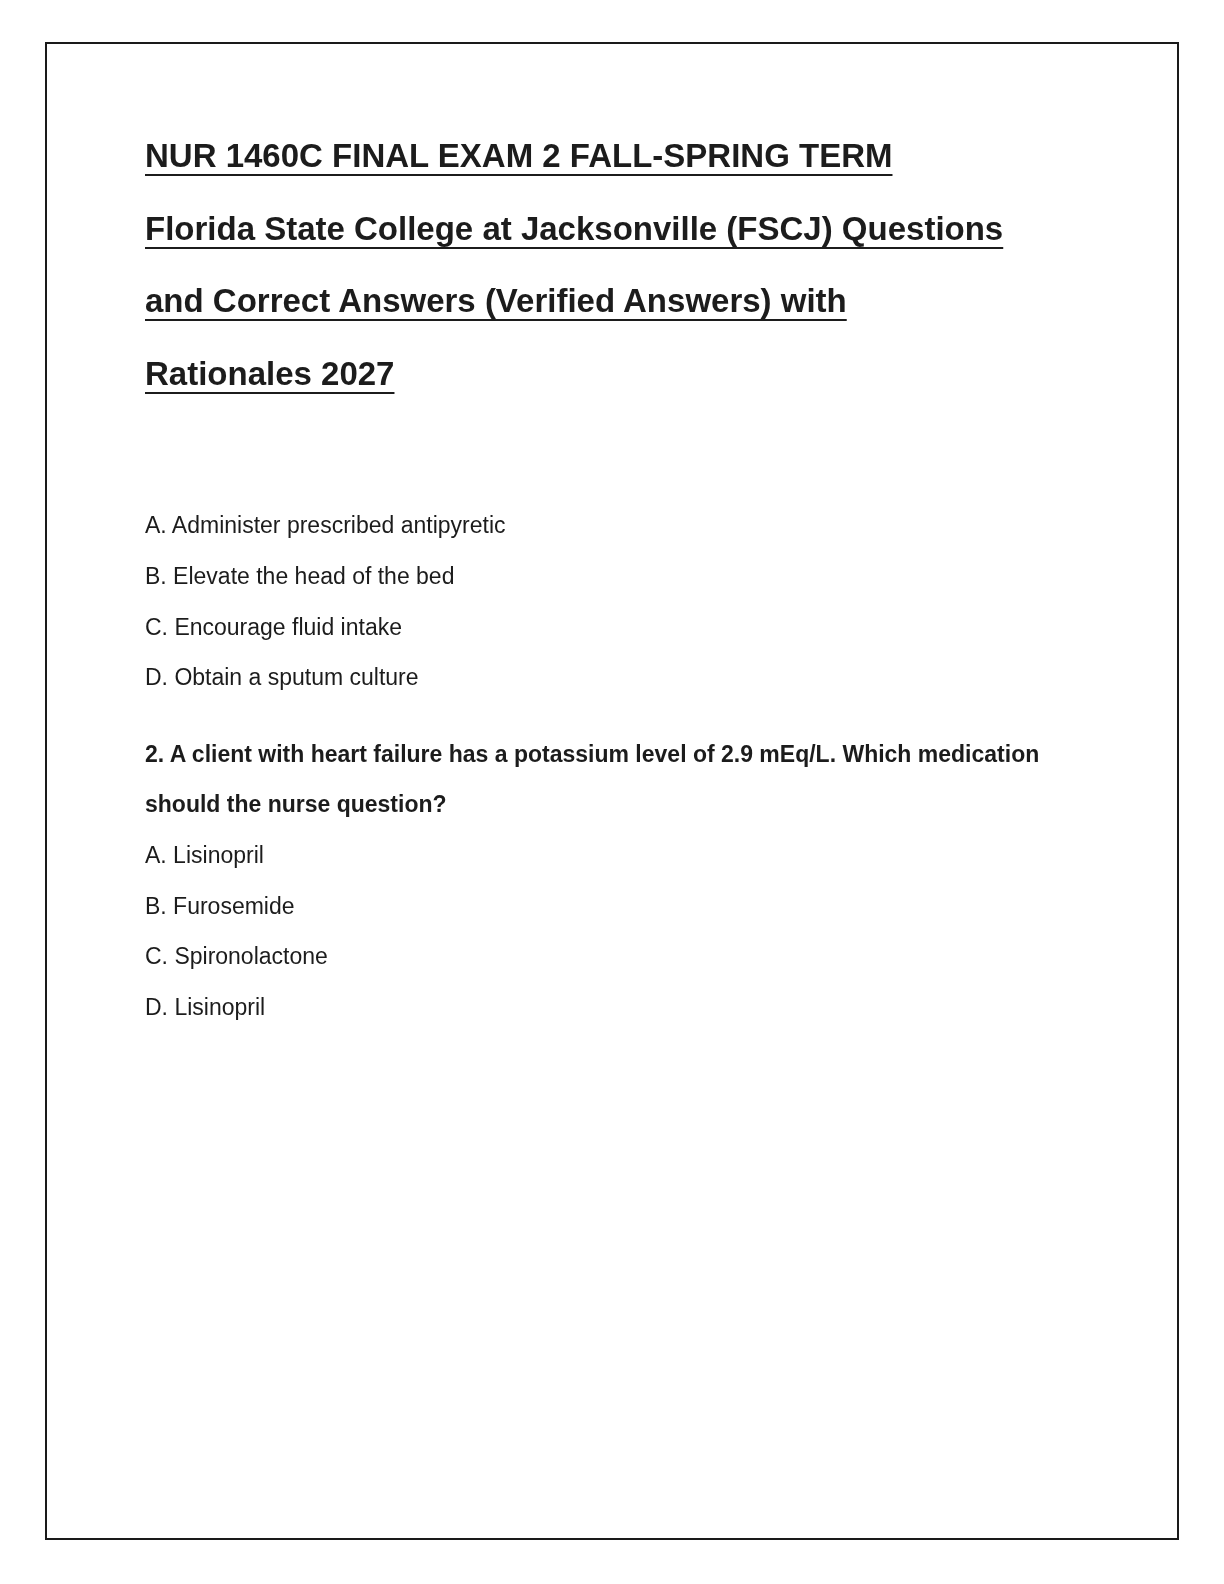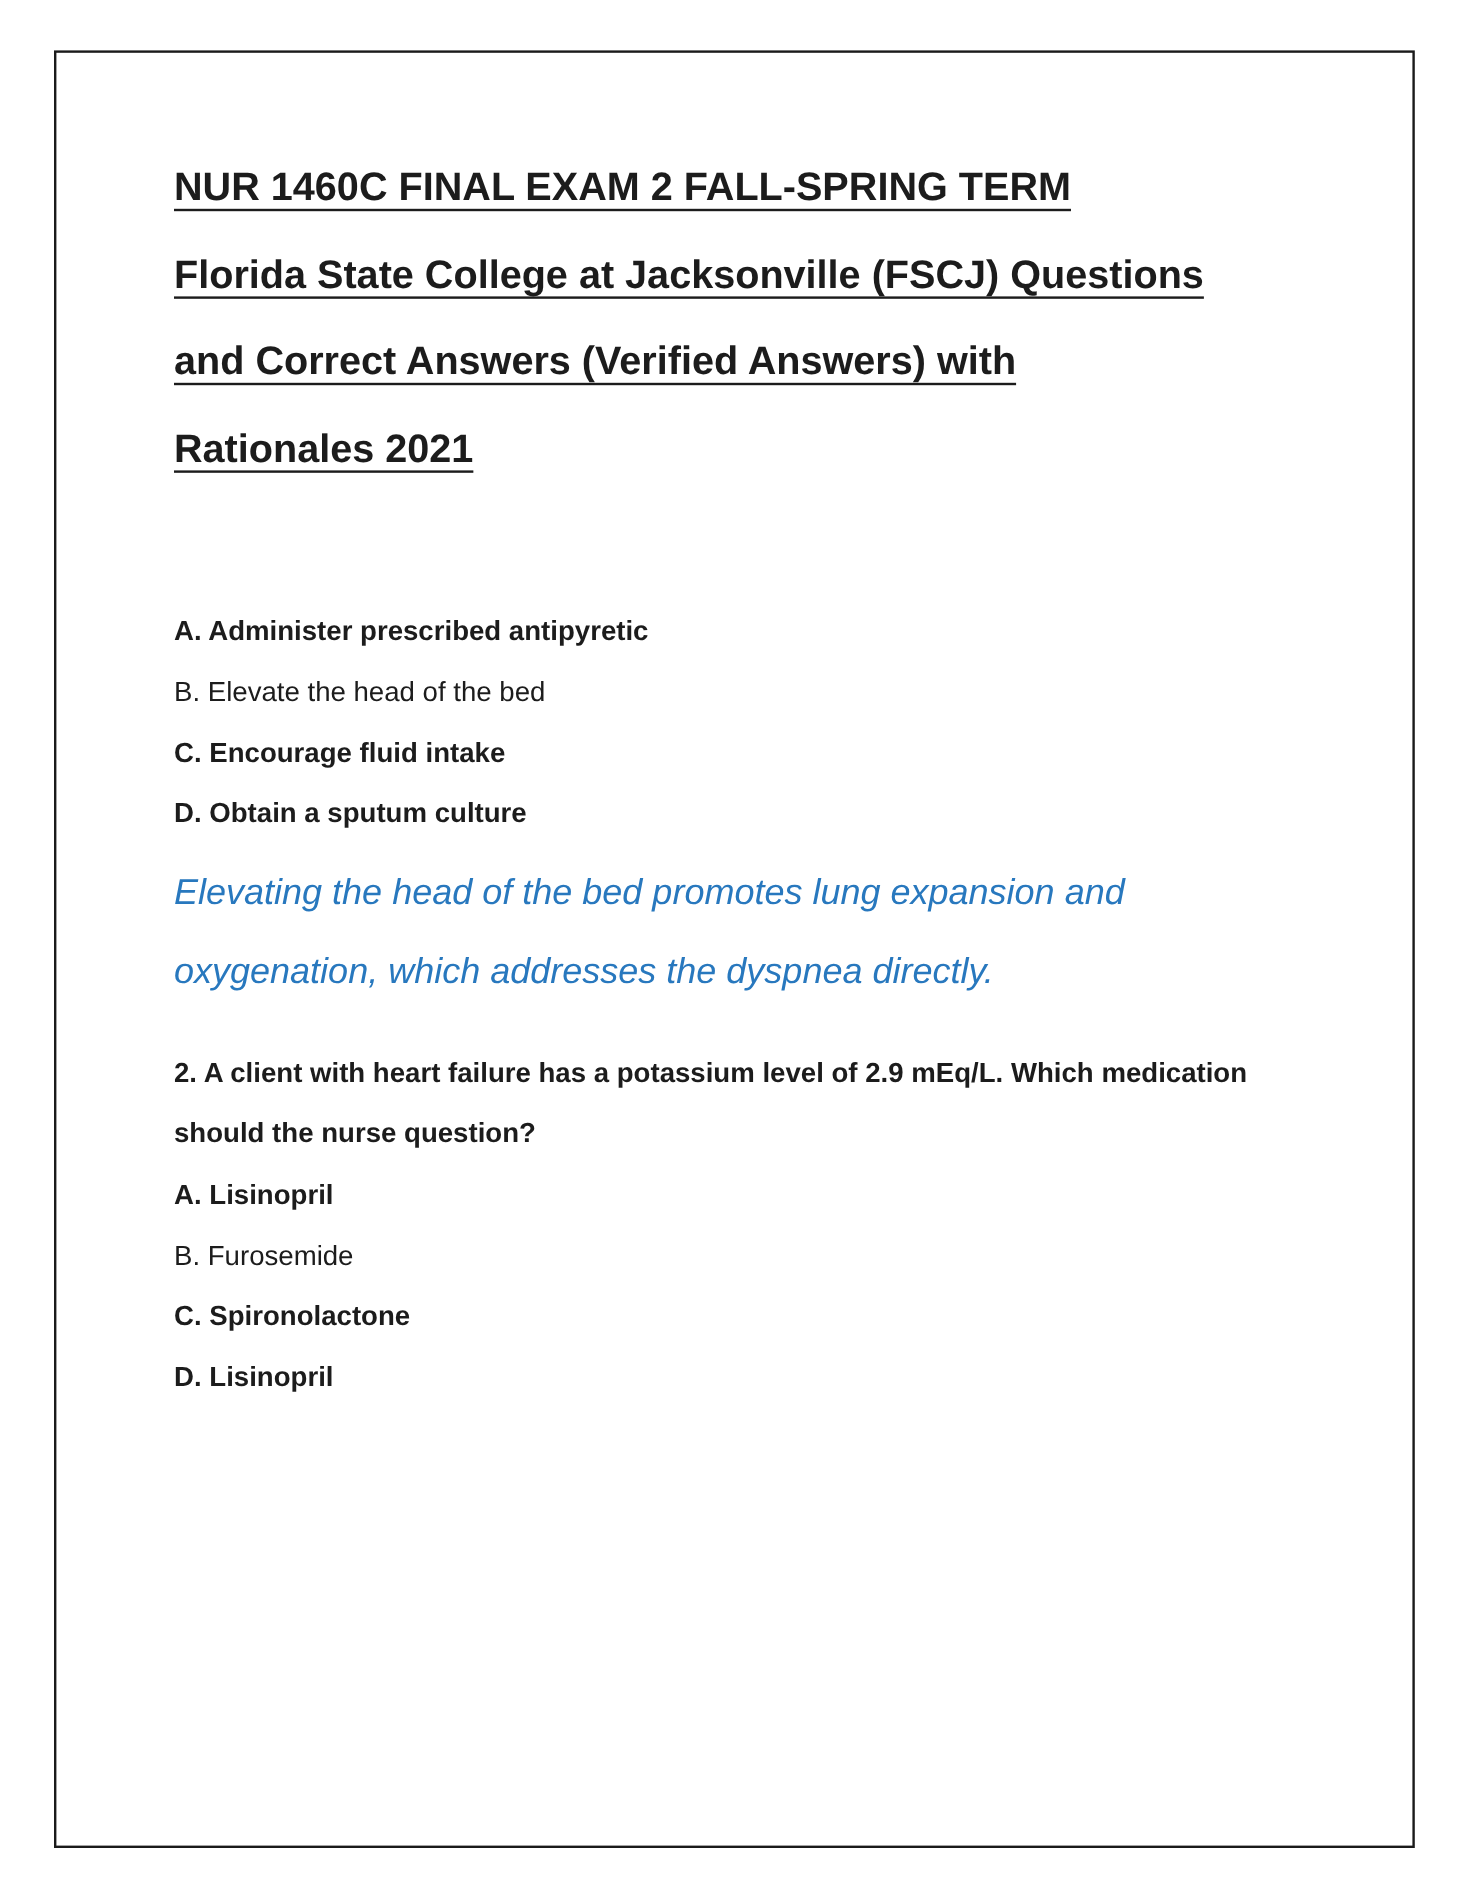--- a/index.html
+++ b/index.html
@@ -50,21 +50,21 @@
   .question {
     margin: 0;
     font-size: 23px;
     font-weight: 700;
     line-height: 2.2;
     color: #1c1c1c;
   }
   .option {
     margin: 0;
     font-size: 23px;
-    font-weight: 700;
+    font-weight: 400;
     line-height: 2.2;
     color: #1c1c1c;
   }
   .option.correct {
     font-weight: 400;
   }
   .rationale {
     margin: 8px 0 18px 0;
     font-size: 30px;
     font-style: italic;
@@ -77,29 +77,28 @@
 
 <div class="sheet">
   <div class="page-frame"></div>
 
   <div class="content">
 
     <h1 class="title">
       <span class="title-line">NUR 1460C FINAL EXAM 2 FALL-SPRING TERM</span><br>
       <span class="title-line">Florida State College at Jacksonville (FSCJ) Questions</span><br>
       <span class="title-line">and Correct Answers (Verified Answers) with</span><br>
-      <span class="title-line">Rationales 2021</span>
+      <span class="title-line">Rationales 2027</span>
     </h1>
 
     <section class="question-block">
       <p class="option">A. Administer prescribed antipyretic</p>
       <p class="option correct">B. Elevate the head of the bed</p>
       <p class="option">C. Encourage fluid intake</p>
       <p class="option">D. Obtain a sputum culture</p>
-      <p class="rationale">Elevating the head of the bed promotes lung expansion and oxygenation, which addresses the dyspnea directly.</p>
     </section>
 
     <section class="question-block">
       <p class="question">2. A client with heart failure has a potassium level of 2.9 mEq/L. Which medication should the nurse question?</p>
       <p class="option">A. Lisinopril</p>
       <p class="option correct">B. Furosemide</p>
       <p class="option">C. Spironolactone</p>
       <p class="option">D. Lisinopril</p>
     </section>
 

